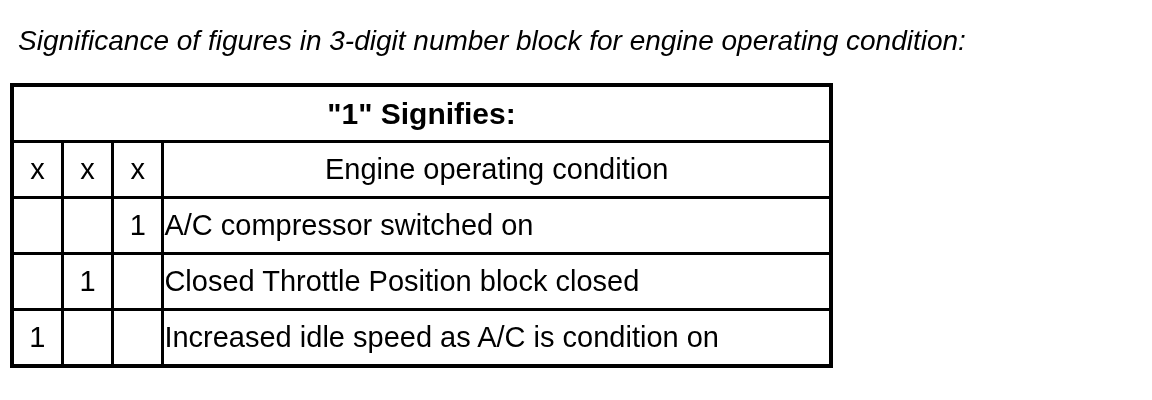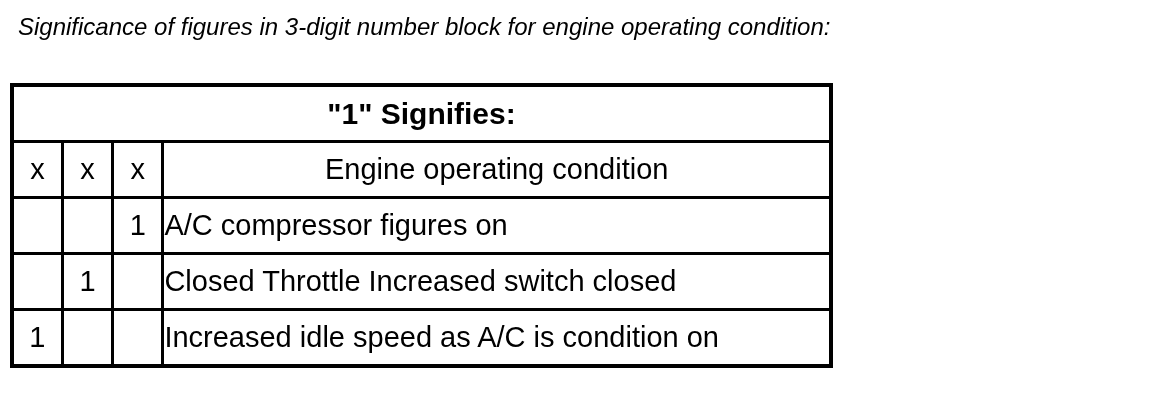--- a/index.html
+++ b/index.html
@@ -14,23 +14,23 @@
   }
   .page {
     position: relative;
     width: 1152px;
     height: 400px;
     background: #ffffff;
   }
   .doc-title {
     position: absolute;
     left: 18px;
-    top: 8px;
+    top: 22px;
     font-style: italic;
-    font-size: 24px;
+    font-size: 28px;
     line-height: 38px;
     white-space: nowrap;
     letter-spacing: 0px;
   }
   table.sig-table {
     position: absolute;
     left: 10px;
     top: 83px;
     border-collapse: collapse;
     table-layout: fixed;
@@ -89,28 +89,28 @@
         <td class="digit-cell">x</td>
         <td class="digit-cell">x</td>
         <td class="digit-cell">x</td>
         <td class="digit-cell desc-cell centered">Engine operating condition</td>
       </tr>
 
       <tr>
         <td class="digit-cell"></td>
         <td class="digit-cell"></td>
         <td class="digit-cell">1</td>
-        <td class="digit-cell desc-cell">A/C compressor figures on</td>
+        <td class="digit-cell desc-cell">A/C compressor switched on</td>
       </tr>
 
       <tr>
         <td class="digit-cell"></td>
         <td class="digit-cell">1</td>
         <td class="digit-cell"></td>
-        <td class="digit-cell desc-cell">Closed Throttle Increased switch closed</td>
+        <td class="digit-cell desc-cell">Closed Throttle Position block closed</td>
       </tr>
 
       <tr>
         <td class="digit-cell">1</td>
         <td class="digit-cell"></td>
         <td class="digit-cell"></td>
         <td class="digit-cell desc-cell">Increased idle speed as A/C is condition on</td>
       </tr>
     </tbody>
   </table>

